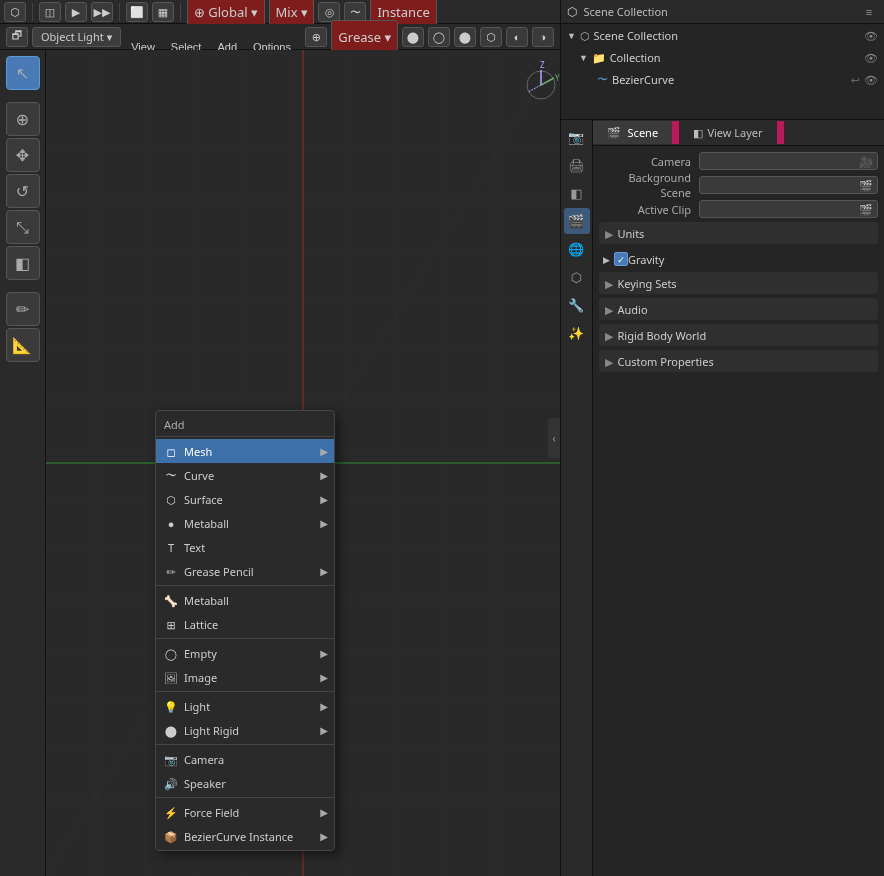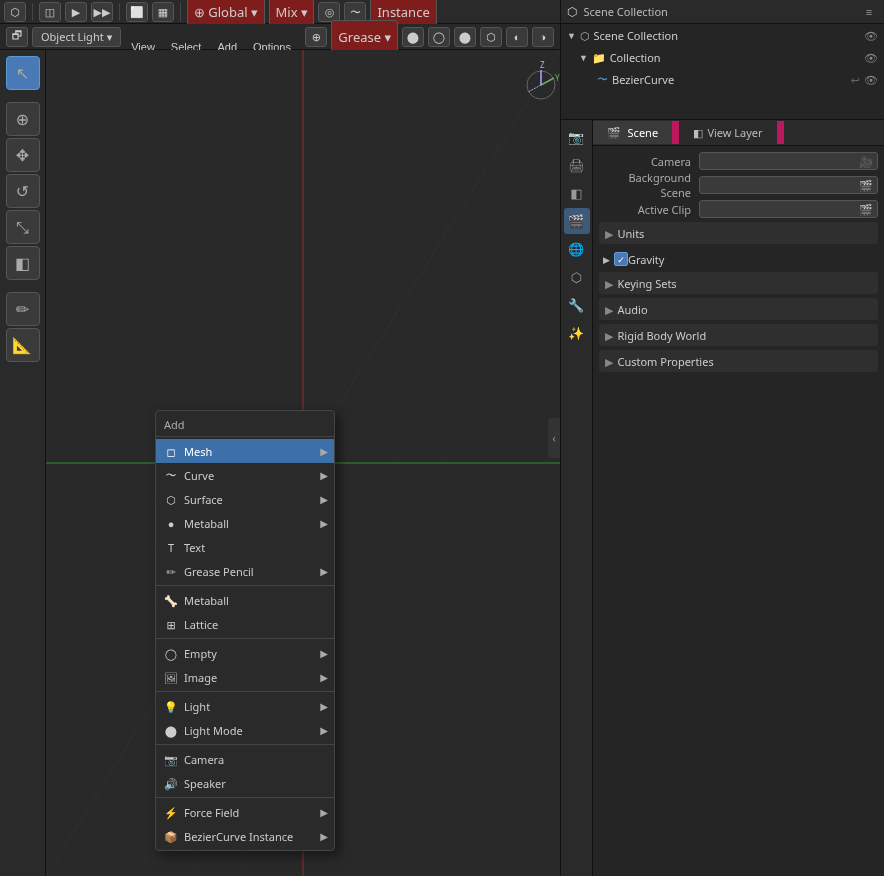--- a/index.html
+++ b/index.html
@@ -724,21 +724,21 @@
   <div class="menu-divider"></div>
 
   <div class="context-menu-item">
     <div class="context-menu-icon">💡</div>
     <span>Light</span>
     <span class="submenu-arrow">▶</span>
   </div>
 
   <div class="context-menu-item">
     <div class="context-menu-icon">⬤</div>
-    <span>Light Mode</span>
+    <span>Light Rigid</span>
     <span class="submenu-arrow">▶</span>
   </div>
 
   <div class="menu-divider"></div>
 
   <div class="context-menu-item">
     <div class="context-menu-icon">📷</div>
     <span>Camera</span>
   </div>
 

